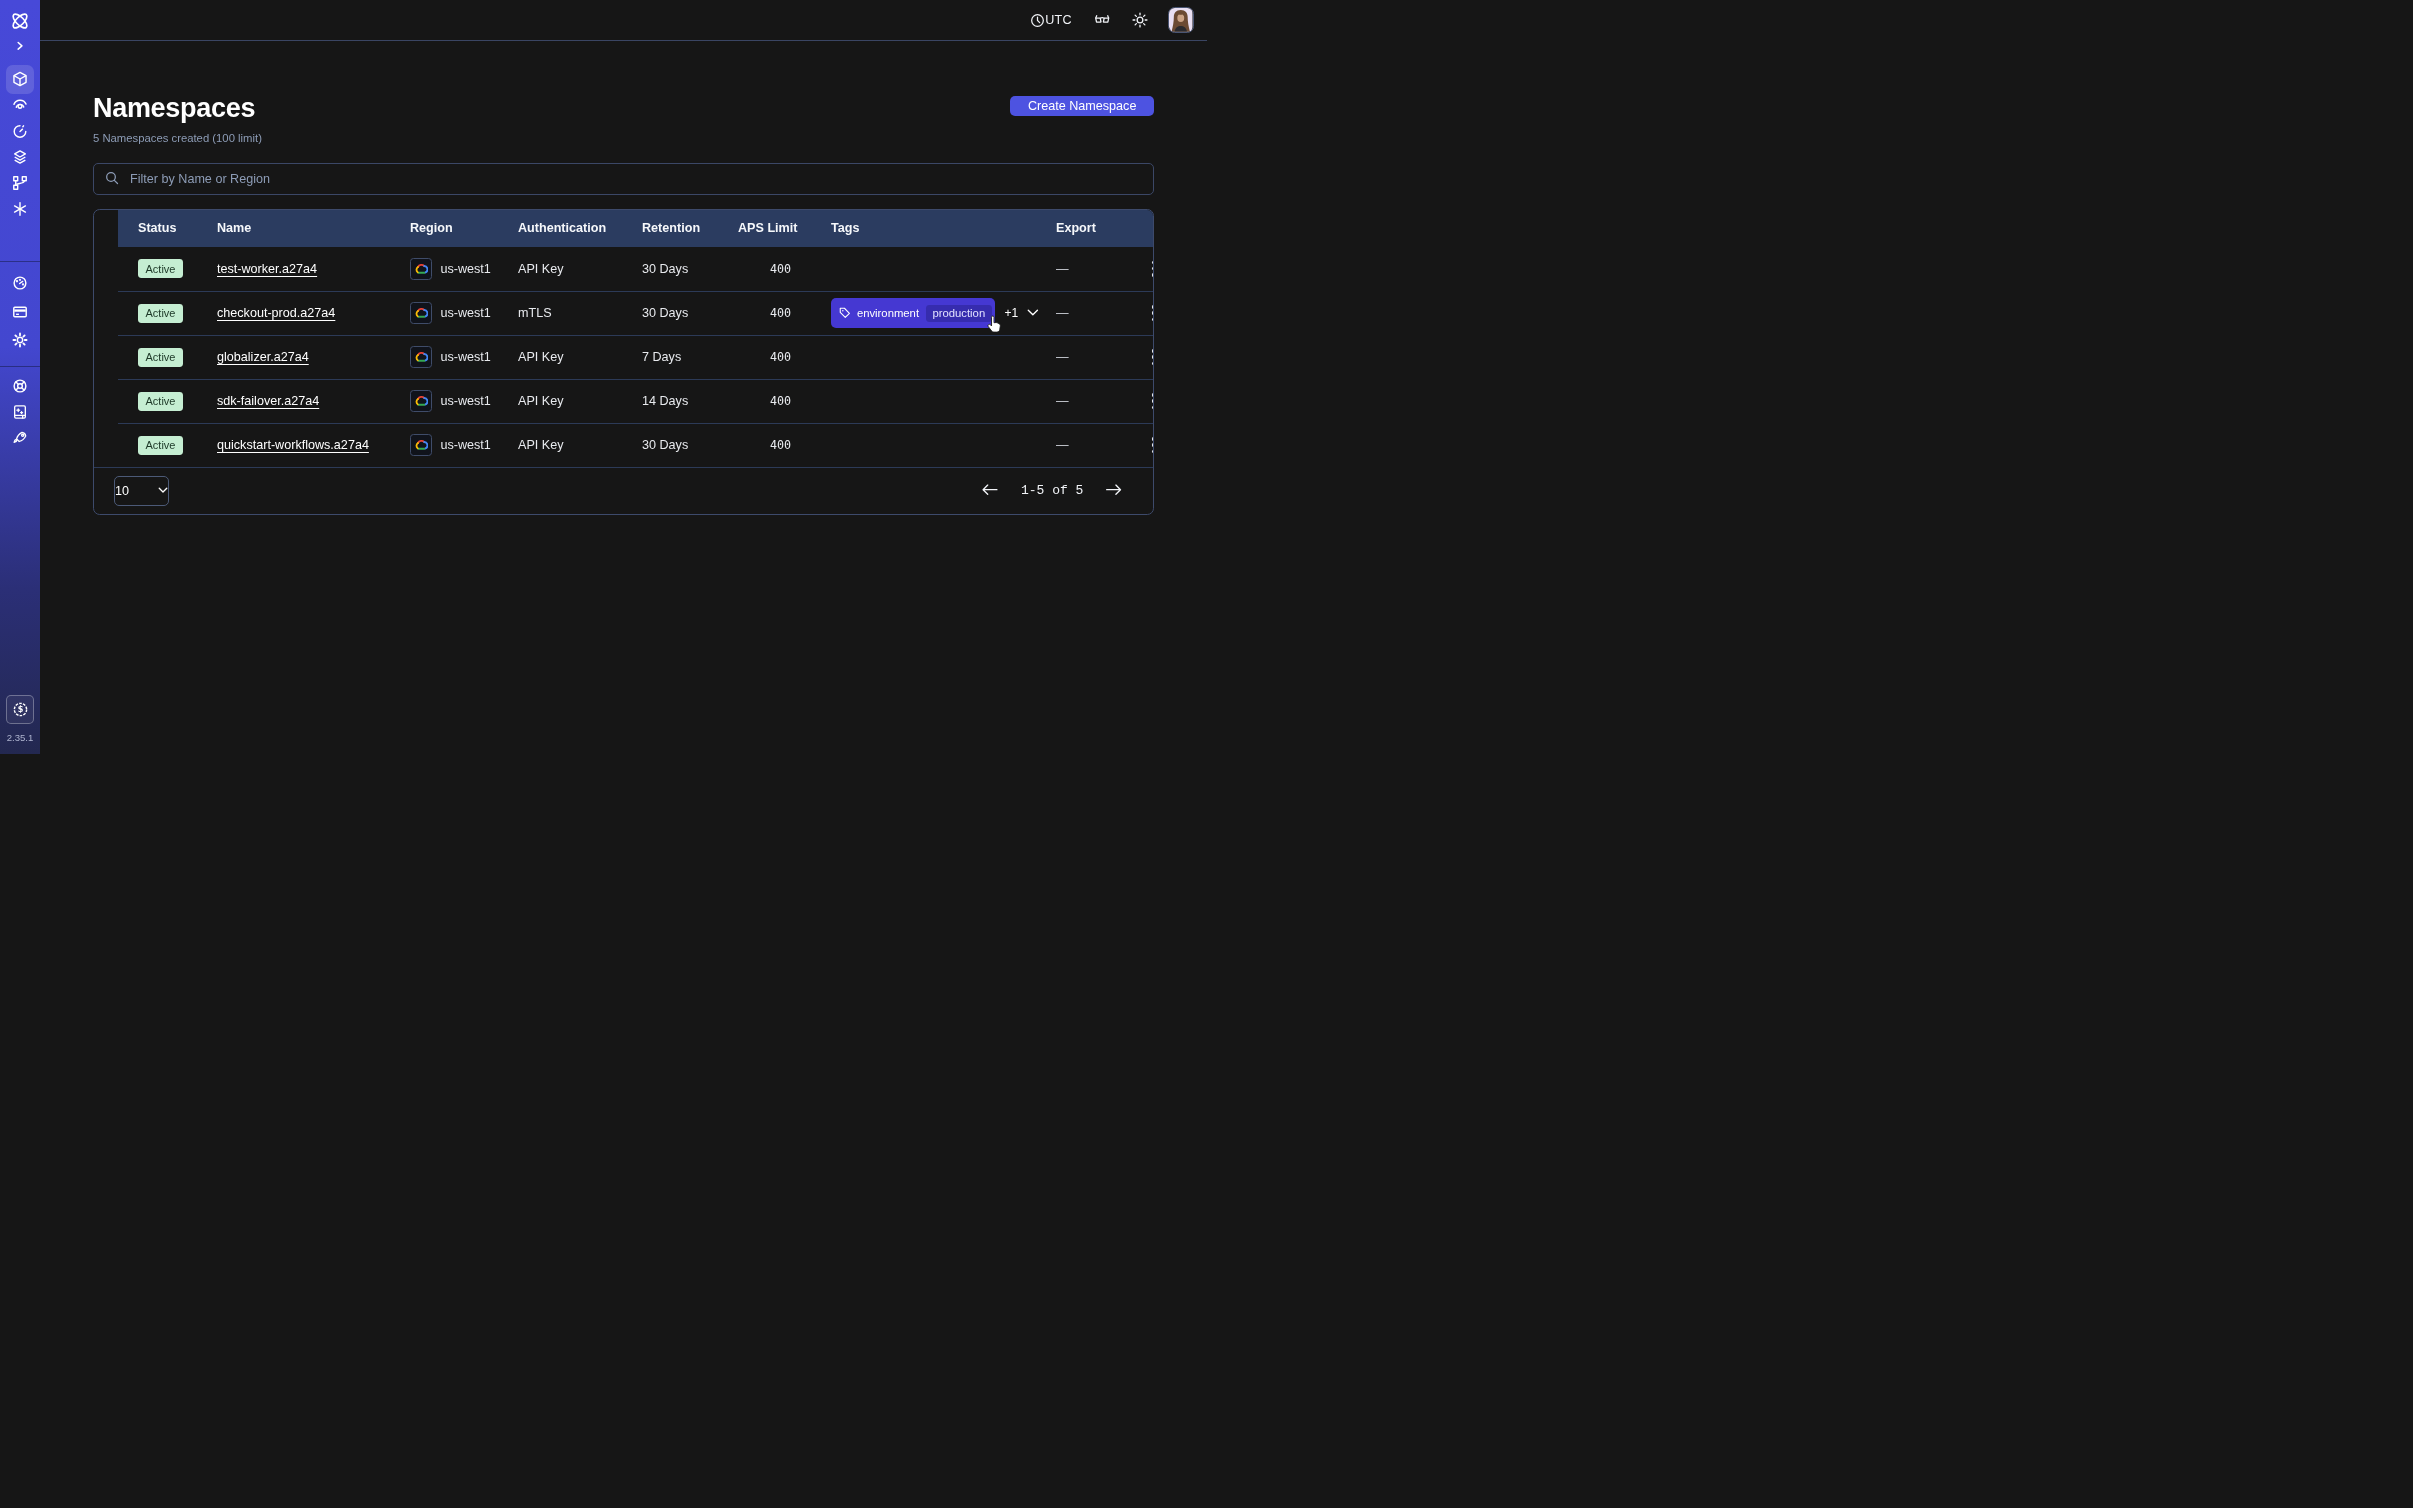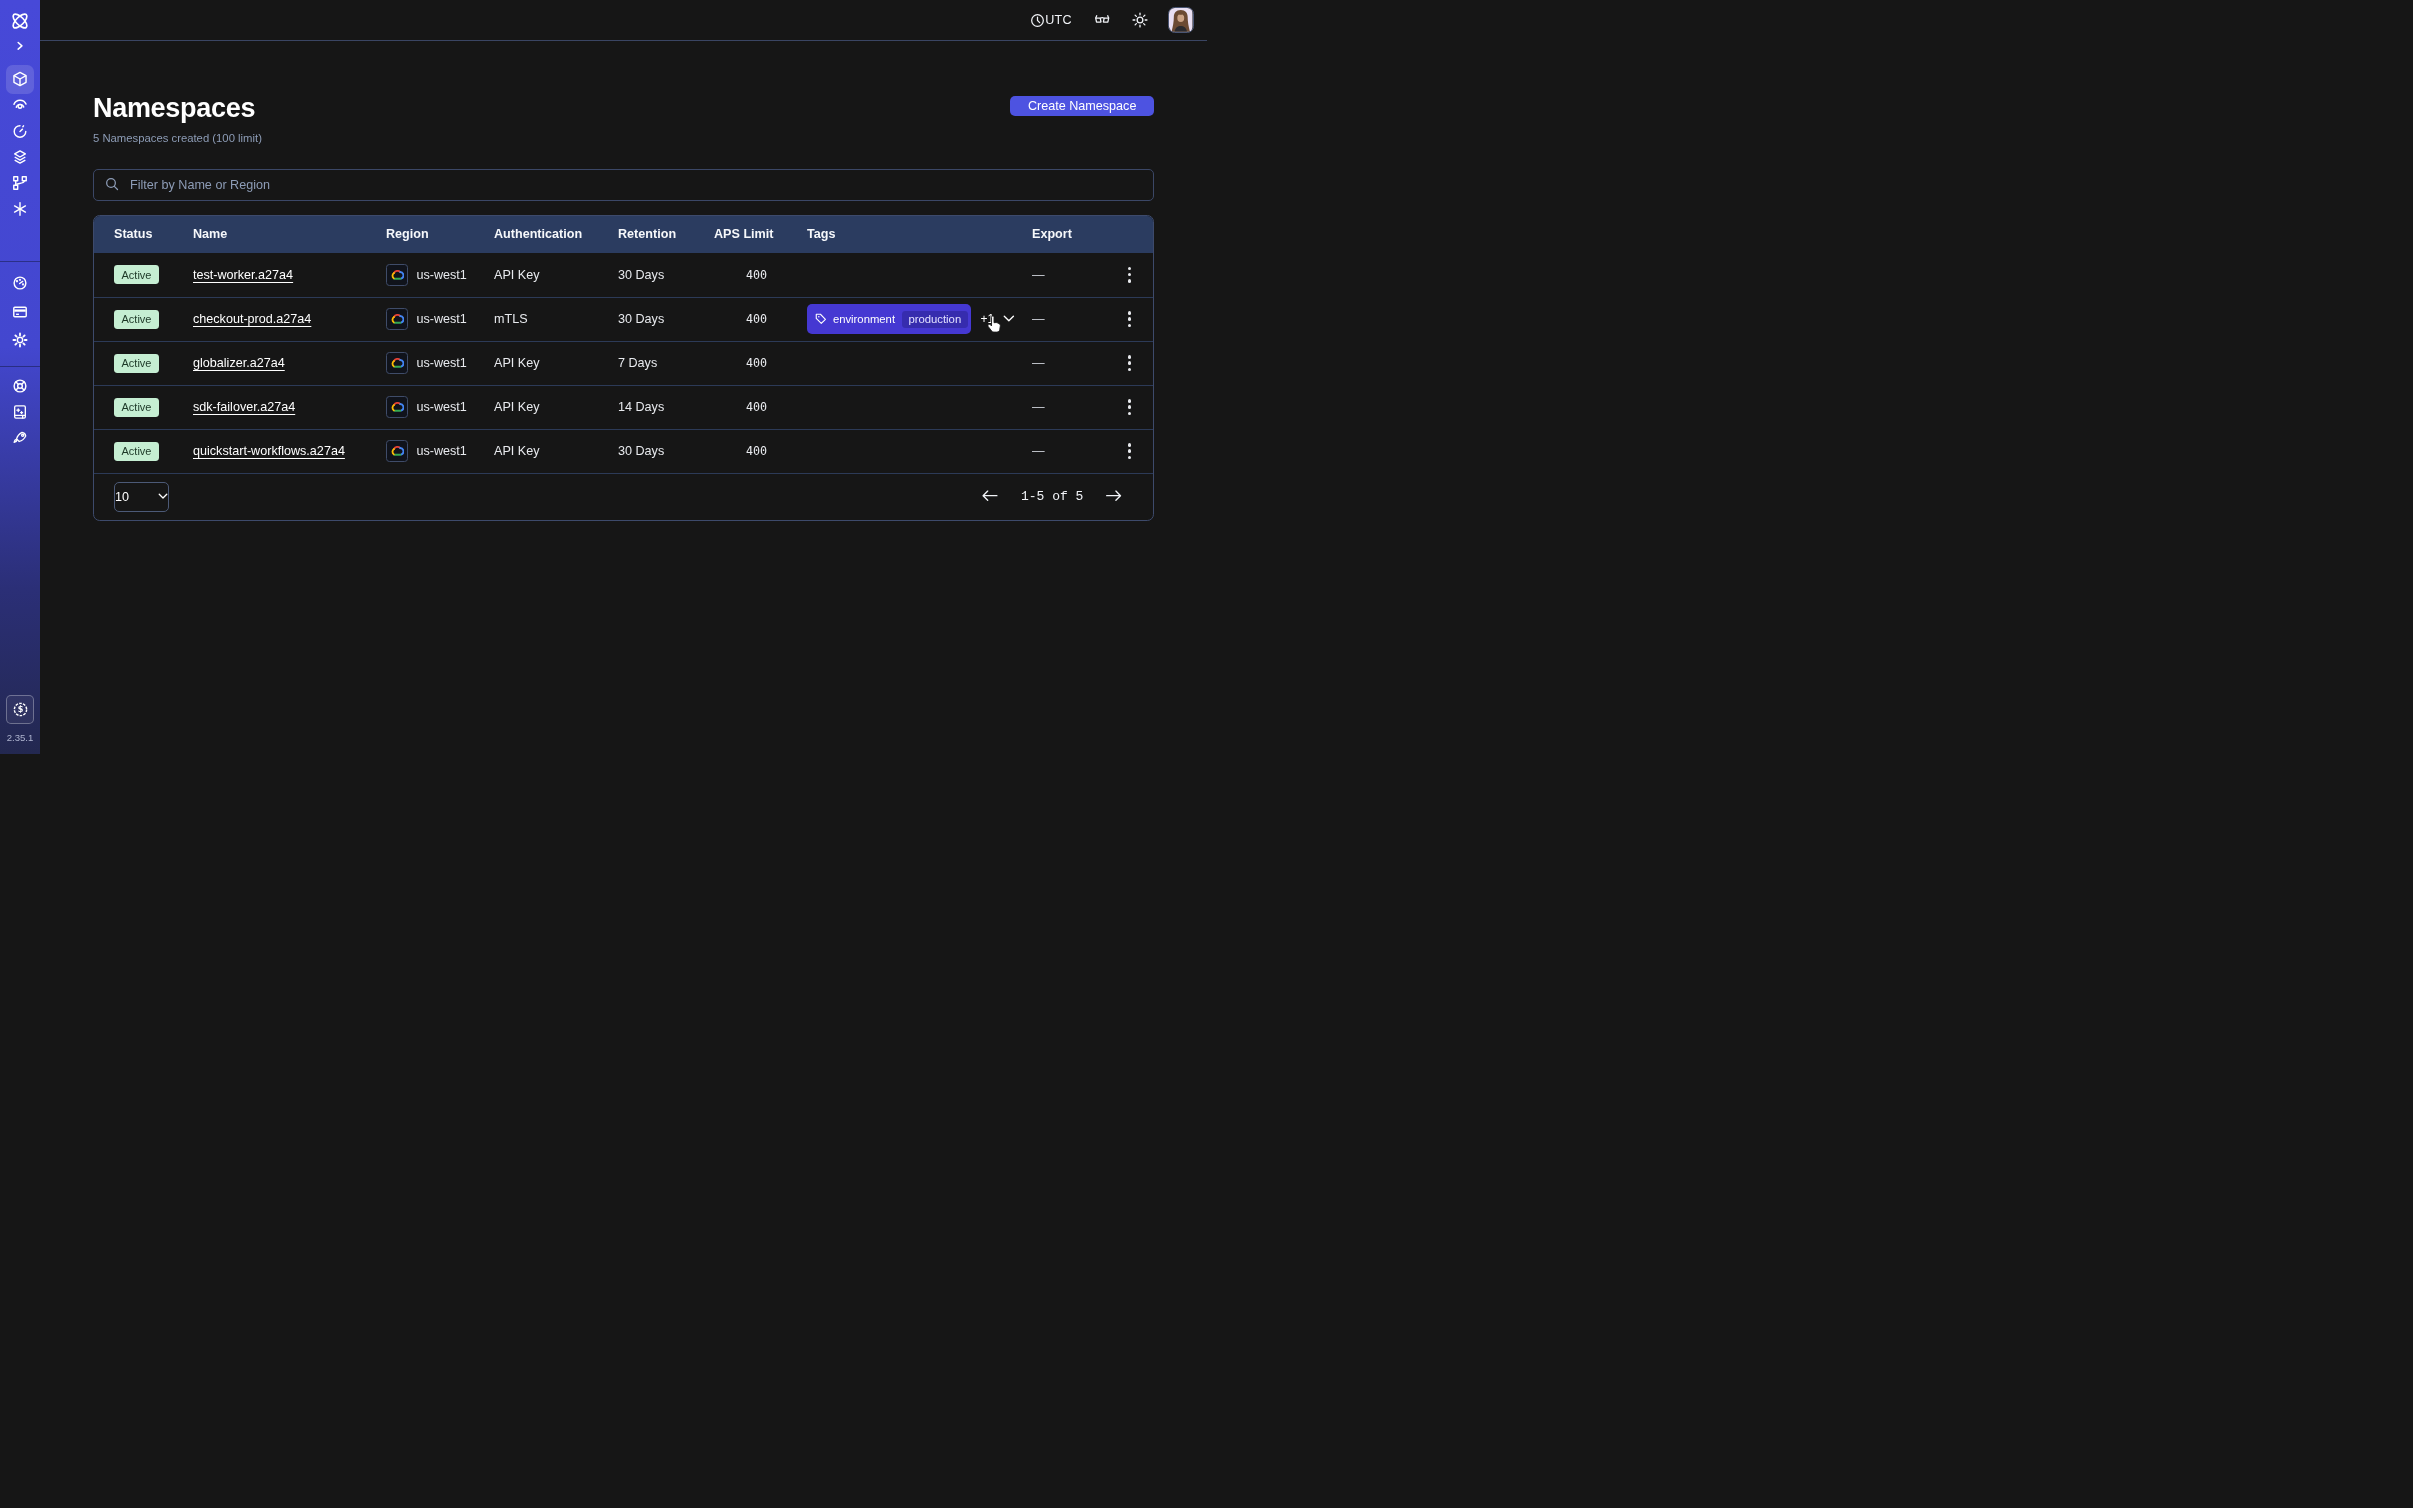--- a/index.html
+++ b/index.html
@@ -58,31 +58,31 @@
   
   .main { position:absolute; left:40px; top:41px; right:0; bottom:0; padding:0 53px; }
   .page-head { margin-top:52px; display:flex; justify-content:space-between; align-items:flex-start; }
   .page-title { font-size:27px; font-weight:700; color:#fff; letter-spacing:-0.3px; }
   .page-sub { margin-top:7.5px; font-size:11.3px; color:#8d9cb6; }
   .create-btn {
     margin-top:2.5px; height:20px; padding:0 17.6px; background:#4d53e1; border:none; border-radius:5px;
     color:#fff; font-size:12.6px; font-family:inherit; cursor:pointer;
   }
 
-  .search-row { margin-top:25px; position:relative; }
+  .search-row { margin-top:19px; position:relative; }
   .search-input {
     width:100%; height:32px; background:transparent; border:0.8px solid #3b4766; border-radius:5px;
     color:#e8eaee; font-size:12.6px; font-family:inherit; padding:0 11.7px 0 36px; outline:none;
   }
   .search-input::placeholder { color:#8d9cb6; }
   .search-icon { position:absolute; left:11.7px; top:8.4px; }
 
   
   .table-wrap { margin-top:14.2px; border:0.8px solid #3d4a6b; border-radius:6.7px; overflow:hidden; }
-  .tgrid { display:grid; grid-template-columns:99px 193px 108px 124px 96px 93px 225px 86px 1fr; align-items:center; }
+  .tgrid { display:grid; grid-template-columns:99px 193px 108px 124px 96px 93px 225px 86px 1fr; align-items:center;margin-left:24px; }
   .thead { height:37px; background:#2b3c60; font-size:12.6px; font-weight:700; color:#f6f8fb; }
   .thead .c-status { padding-left:20px; }
   .trow { height:44px; font-size:12.6px; }
   .trow + .trow { border-top:0.8px solid #2c3a57; }
   .c-status { padding-left:20px; }
   .badge {
     display:inline-block; background:#c5eed2; color:#1c3726; font-size:11px; font-weight:400;
     padding:3.4px 7.5px; border-radius:3.4px;
   }
   .name-link { color:#fff; text-decoration:underline; text-underline-offset:3.4px; text-decoration-thickness:0.8px; cursor:pointer; }

